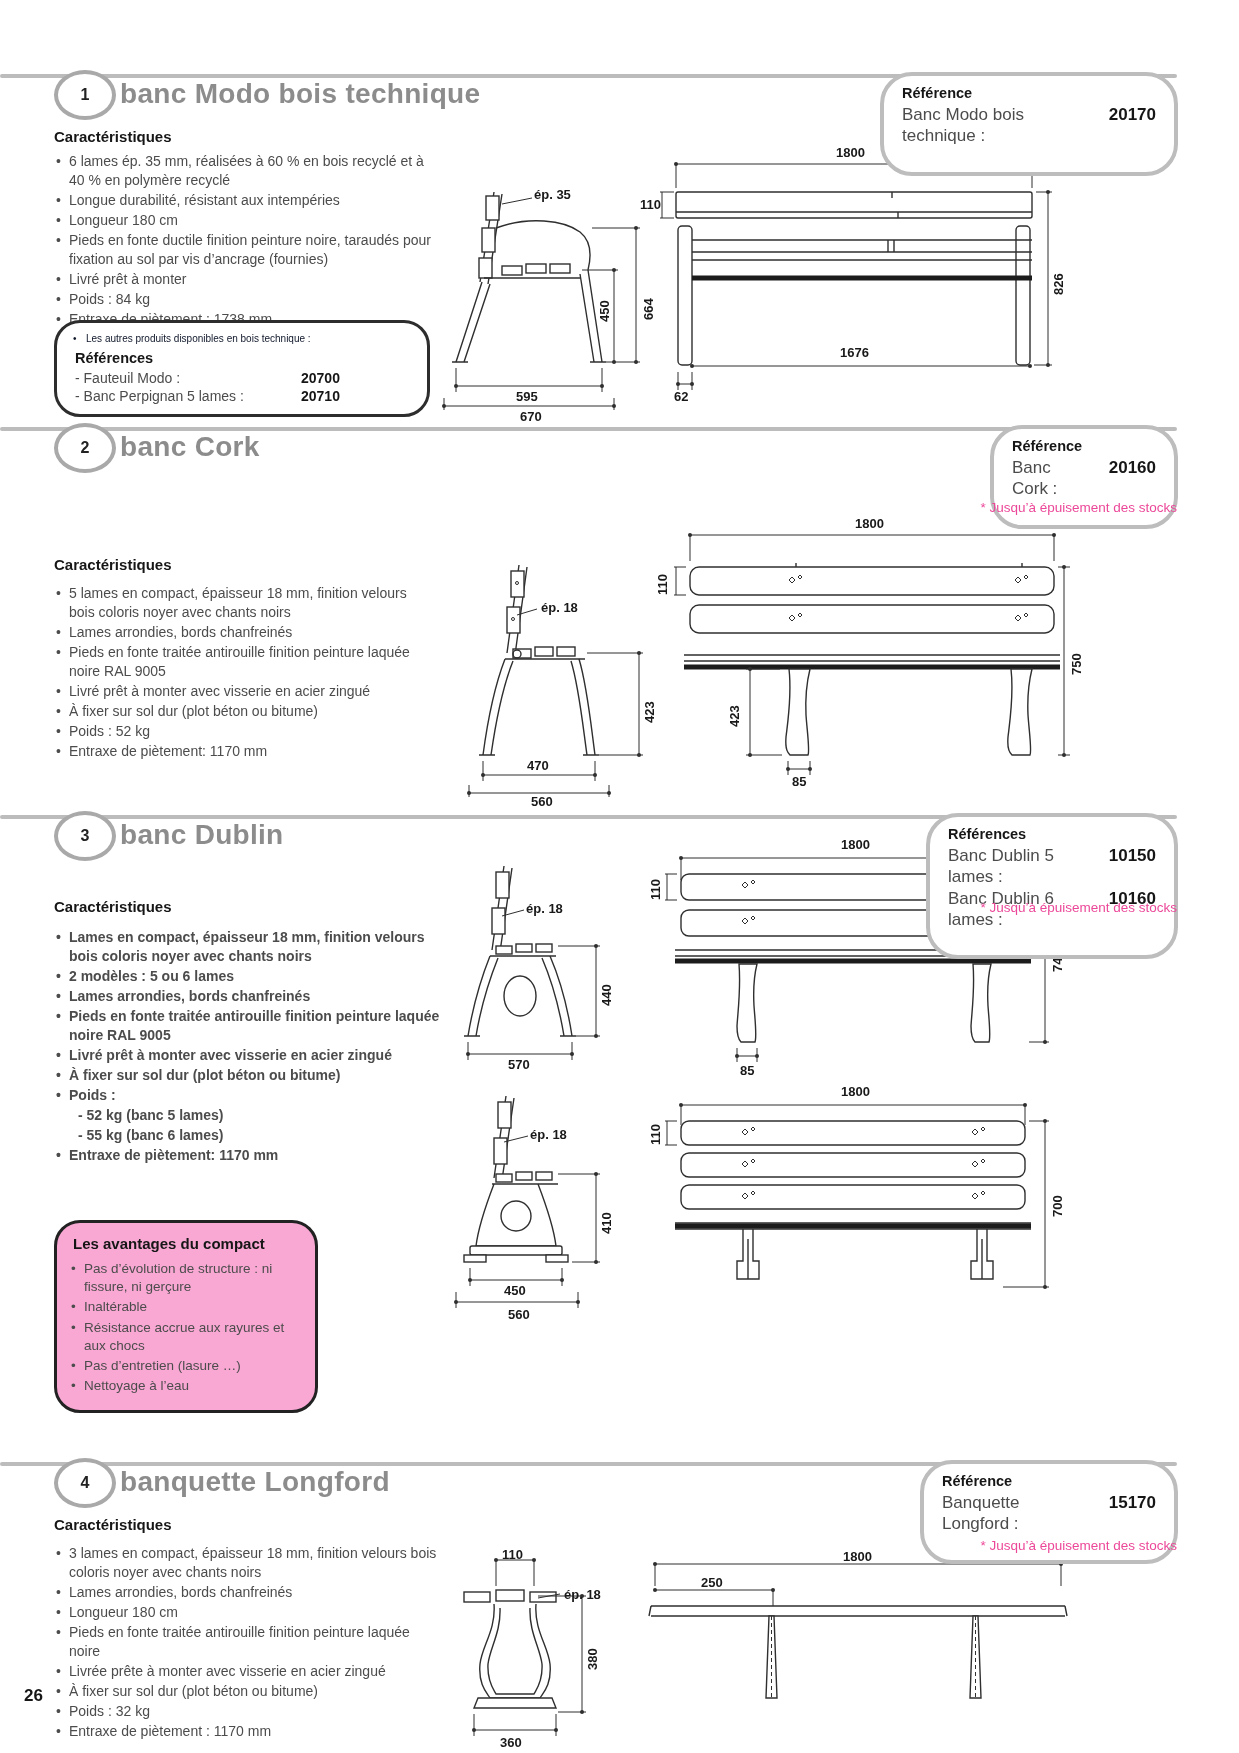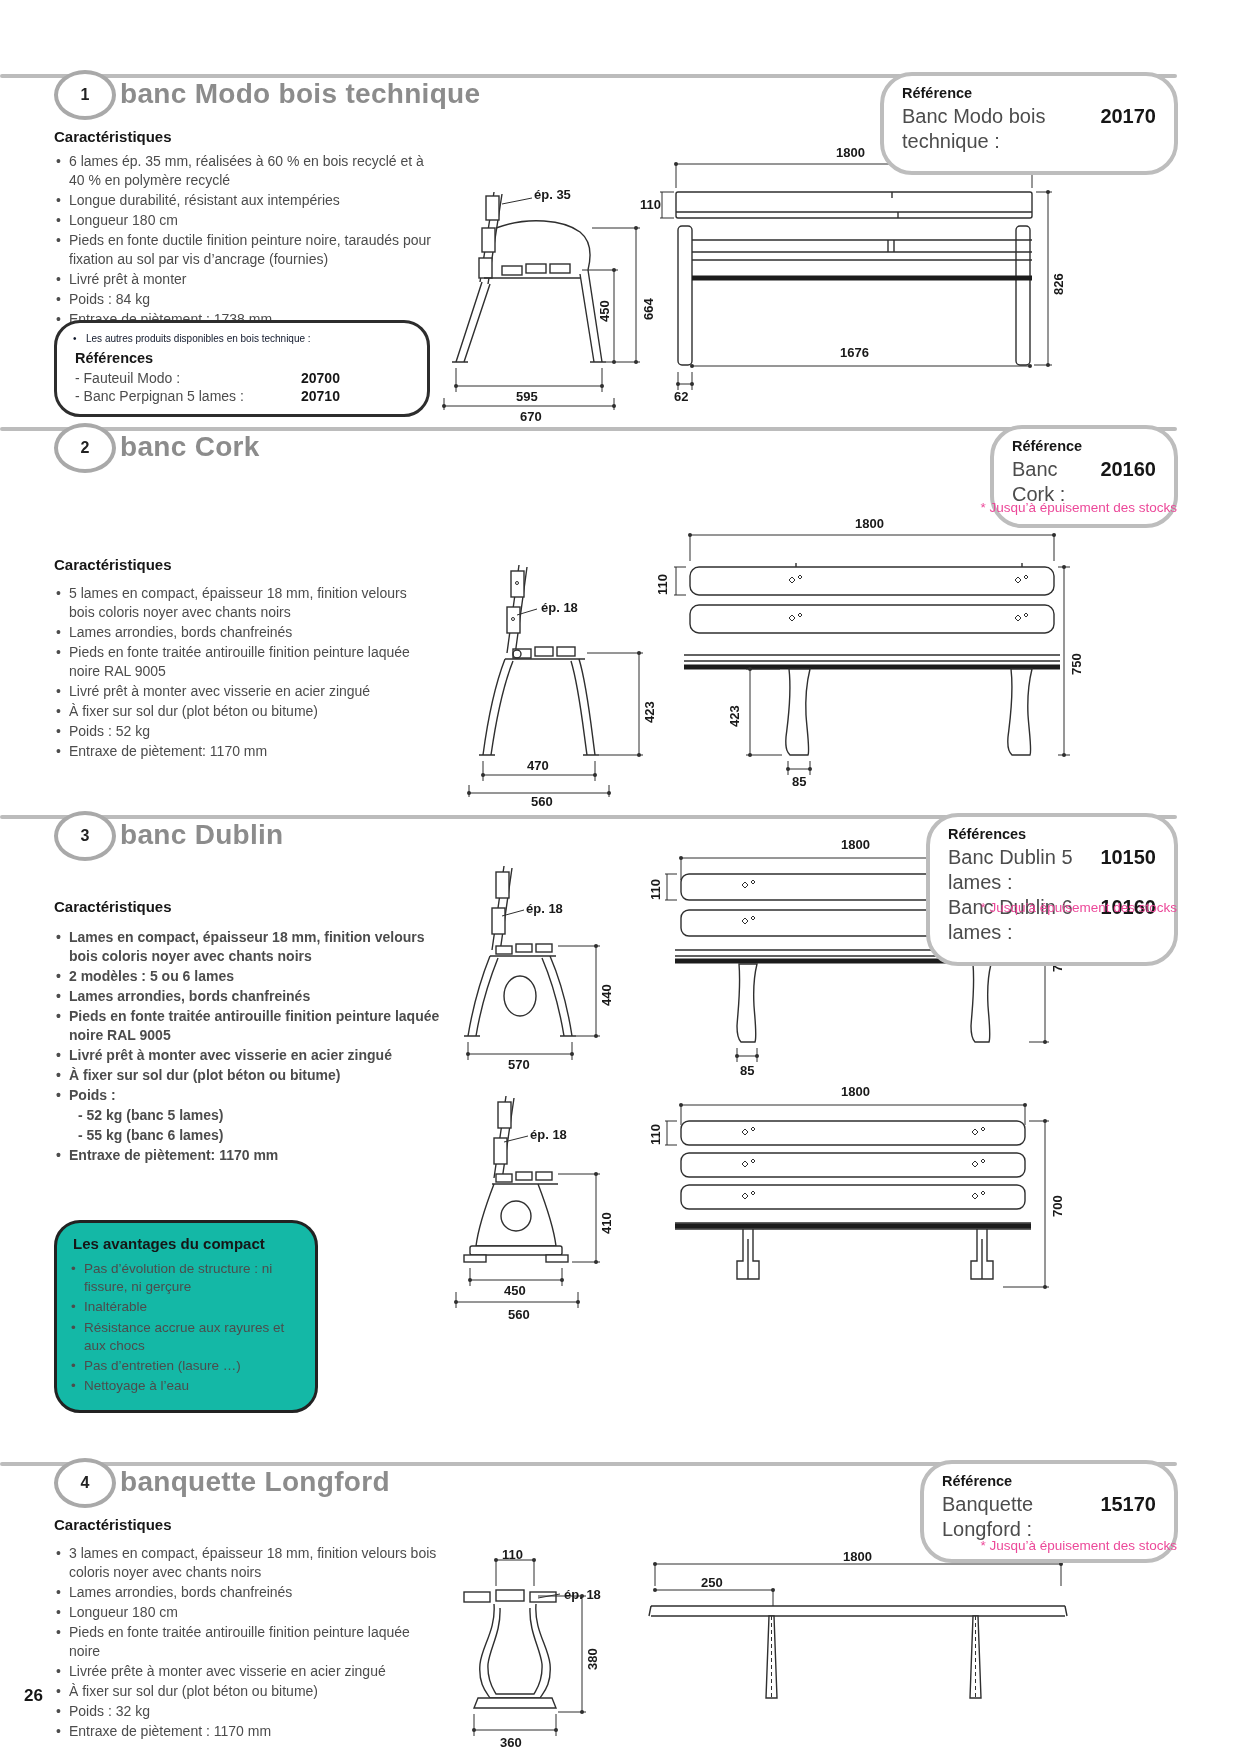--- a/index.html
+++ b/index.html
@@ -4,39 +4,39 @@
 <style>
   html,body{margin:0;padding:0;background:#e8e8e8;}
   .page{position:relative;width:1239px;height:1753px;background:#ffffff;margin:0 auto;
         font-family:"Liberation Sans",sans-serif;color:#4c4c4c;overflow:hidden;}
   .rule{position:absolute;left:0;width:1177px;height:4px;background:#bcbcbc;border-radius:2px;}
   .badge{position:absolute;left:54px;width:54px;height:42px;border:4px solid #a9a9a9;border-radius:50%;
          background:#fff;display:flex;align-items:center;justify-content:center;
          font-size:16px;font-weight:bold;color:#222;z-index:3;}
   .sec-title{position:absolute;left:120px;font-size:28px;font-weight:bold;color:#8c8c8c;letter-spacing:.3px;z-index:3;}
   .pill{position:absolute;background:#fff;border:4px solid #bdbdbd;border-radius:32px;
-        padding:9px 18px 17px 18px;z-index:4;box-sizing:border-box;}
+        padding:9px 18px 25px 18px;z-index:4;box-sizing:border-box;}
   .pill .pill-title{font-size:14.5px;font-weight:bold;color:#161616;margin-bottom:3px;}
-  .pill-row{display:flex;justify-content:space-between;gap:20px;font-size:20px;color:#4c4c4c;line-height:1.25;}
+  .pill-row{display:flex;justify-content:space-between;gap:20px;font-size:17px;color:#4c4c4c;line-height:1.25;}
   .pill-row .code{font-weight:bold;color:#161616;}
   .char-title{position:absolute;font-size:15px;font-weight:bold;color:#161616;}
   .bullets{position:absolute;margin:0;padding:0;list-style:none;font-size:14px;line-height:1.36;color:#4c4c4c;}
   .bullets li{position:relative;padding-left:13px;margin:0 0 1px 0;}
   .bullets li::before{content:"\2022";position:absolute;left:0;top:0;color:#4c4c4c;}
   .bullets li.sub{padding-left:22px;}
   .bullets li.sub::before{content:"";}
   .round-box{position:absolute;border:3px solid #2d2d2d;border-radius:26px;background:#fff;
              padding:10px 16px;box-sizing:border-box;}
   .round-box .intro{font-size:10px;color:#0f172a;position:relative;padding-left:13px;}
   .round-box .intro::before{content:"\2022";position:absolute;left:0;top:0;}
   .round-box .rb-title{font-size:14.5px;font-weight:bold;color:#161616;margin:6px 0 4px 2px;}
   .refrow{display:flex;font-size:14px;color:#4c4c4c;margin:2px 0 0 2px;}
   .refrow .lbl{width:226px;}
   .refrow .code{font-weight:bold;color:#161616;}
-  .adv-box{position:absolute;border:3px solid #222;border-radius:26px;background:#14b8a6;
+  .adv-box{position:absolute;border:3px solid #222;border-radius:26px;background:#f9a8d4;
            padding:12px 14px;box-sizing:border-box;}
   .adv-box .adv-title{font-size:15px;font-weight:bold;color:#161616;margin:0 0 8px 2px;}
   .adv-box ul{margin:0;padding:0;list-style:none;font-size:13.5px;line-height:1.35;color:#4c4c4c;}
   .adv-box li{position:relative;padding-left:13px;margin-bottom:2px;}
   .adv-box li::before{content:"\2022";position:absolute;left:0;top:0;}
   .stock-note{position:absolute;right:62px;font-size:13.5px;color:#ec4899;z-index:4;}
   .page-num{position:absolute;left:24px;top:1686px;font-size:17px;font-weight:bold;color:#161616;}
   .drw{position:absolute;}
   .drw svg{position:absolute;left:0;top:0;}
   .dim{position:absolute;font-size:13px;font-weight:bold;color:#191919;white-space:nowrap;line-height:1;}

